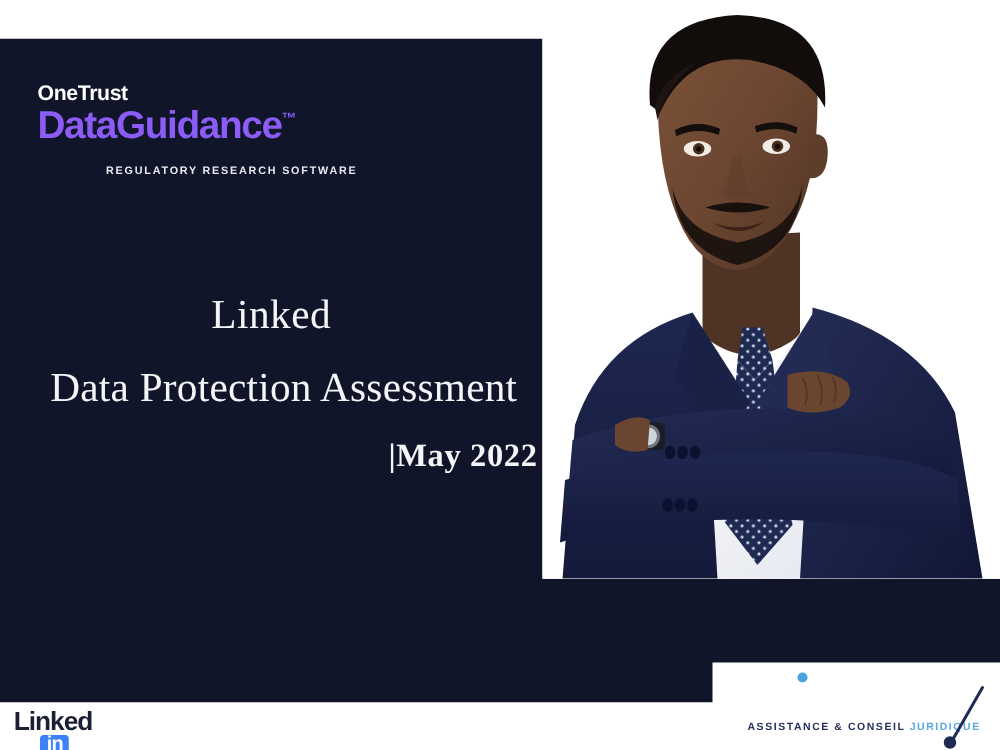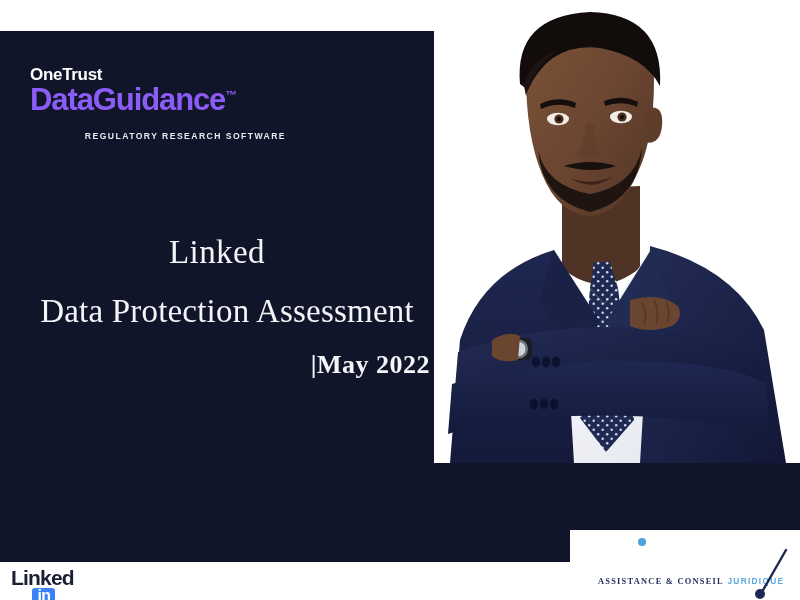--- a/index.html
+++ b/index.html
@@ -206,21 +206,21 @@
   }
   .bia-tagline {
     position: absolute;
     left: 28px;
     top: 46px;
     font-size: 8.4px;
     font-weight: bold;
     letter-spacing: 1.25px;
     white-space: nowrap;
   }
-  .bia-tag-navy { color: #25305c; font-family: Liberation Serif, serif; }
+  .bia-tag-navy { color: #25305c; }
   .bia-tag-blue { color: #5aa9e0; margin-top: 16px; }
   .bia-swoosh {
     position: absolute;
     left: 178px;
     top: 18px;
     width: 44px;
     height: 52px;
     pointer-events: none;
   }
 </style>

